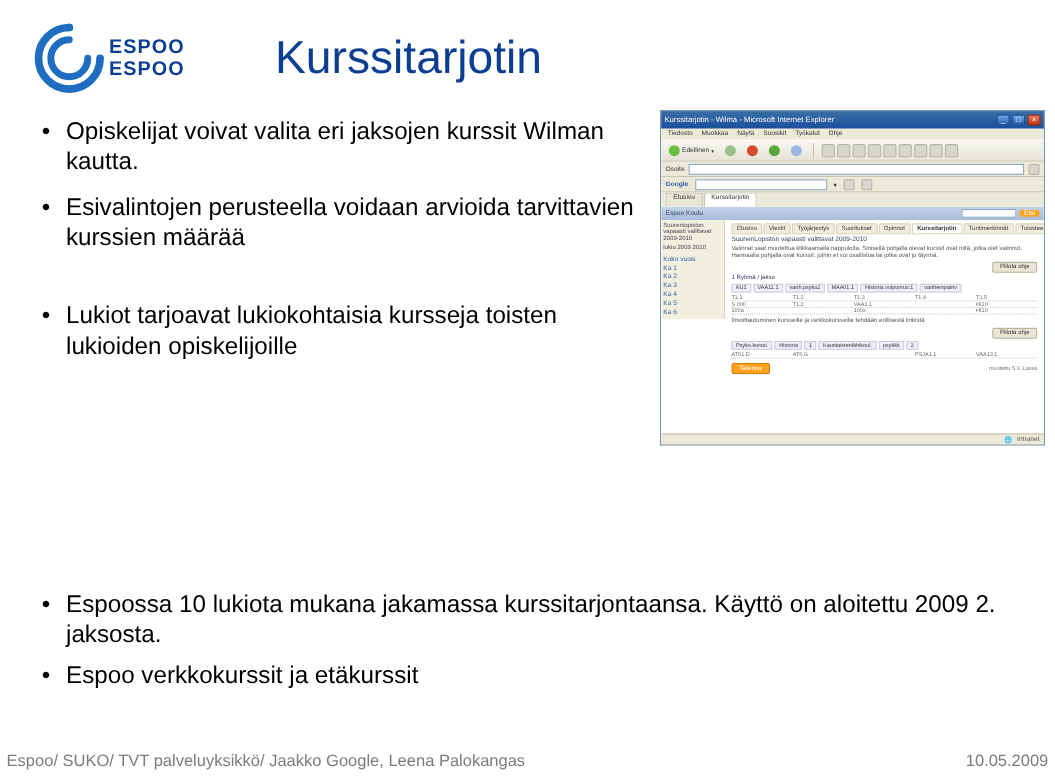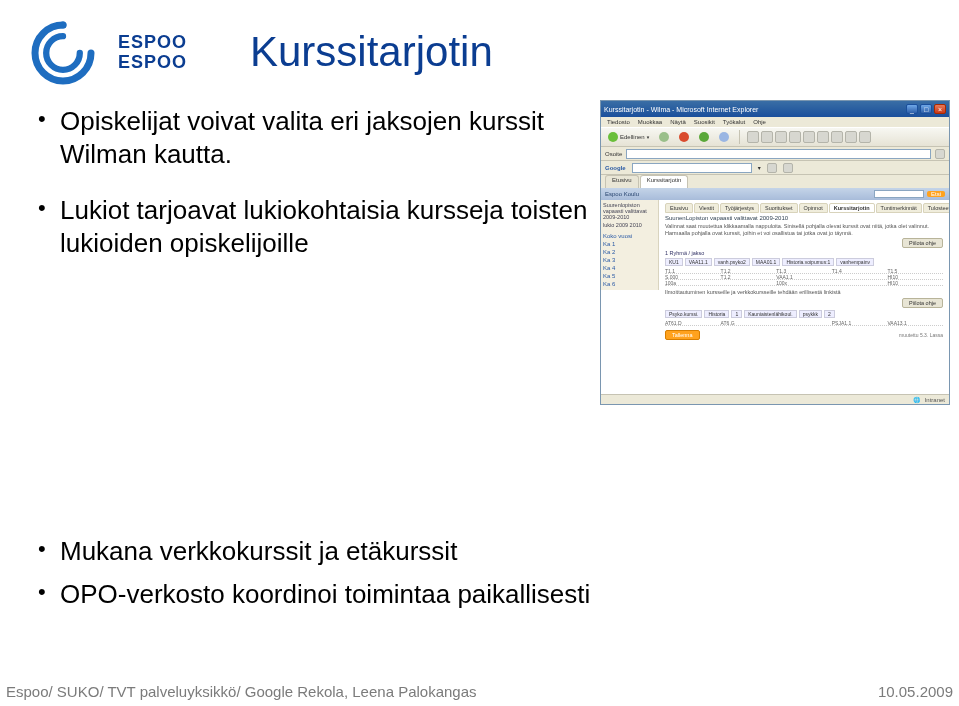--- a/index.html
+++ b/index.html
@@ -10,21 +10,21 @@
     background: #fff;
     position: relative;
     overflow: hidden;
   }
   .logo-area {
     position: absolute;
     top: 18px;
     left: 28px;
     display: flex;
     align-items: center;
-    gap: 20px;
+    gap: 1px;
   }
   .swirl {
     width: 70px;
     height: 70px;
   }
   .logo-text {
     display: flex;
     flex-direction: column;
     color: #0b3d91;
     font-weight: bold;
@@ -45,21 +45,21 @@
     top: 105px;
     left: 38px;
     width: 560px;
   }
   .bullet-list {
     list-style: none;
   }
   .bullet-list > li {
     position: relative;
     padding-left: 22px;
-    font-size: 26px;
+    font-size: 22px;
     color: #000;
     line-height: 1.25;
     margin-bottom: 14px;
   }
   .bullet-list > li::before {
     content: "•";
     position: absolute;
     left: 0;
     top: 0;
     color: #000;
@@ -217,33 +217,34 @@
     <span>ESPOO</span>
     <span>ESPOO</span>
   </div>
 </div>
 
 <div class="title">Kurssitarjotin</div>
 
 <div class="main">
   <ul class="bullet-list">
     <li>Opiskelijat voivat valita eri jaksojen kurssit Wilman kautta.</li>
+    <li>Esivalintojen perusteella voidaan arvioida tarvittavien kurssien määrää</li>
   </ul>
-  <ul class="bullet-list" style="margin-top:24px;">
+  <ul class="bullet-list" style="margin-top:44px;">
     <li>Lukiot tarjoavat lukiokohtaisia kursseja toisten lukioiden opiskelijoille</li>
   </ul>
 </div>
 
 <ul class="bullet-list lower-list">
-  <li>Mukana verkkokurssit ja etäkurssit</li>
-  <li>OPO-verkosto koordinoi toimintaa paikallisesti</li>
+  <li>Espoossa 10 lukiota mukana jakamassa kurssitarjontaansa. Käyttö on aloitettu 2009 2. jaksosta.</li>
+  <li>Espoo verkkokurssit ja etäkurssit</li>
 </ul>
 
 <div class="footer">
-  <span>Espoo/ SUKO/ TVT palveluyksikkö/ Google Rekola, Leena Palokangas</span>
+  <span>Espoo/ SUKO/ TVT palveluyksikkö/ Jaakko Google, Leena Palokangas</span>
   <span>10.05.2009</span>
 </div>
 
 <div class="screenshot">
   <div class="sc-titlebar">
     <span>Kurssitarjotin - Wilma - Microsoft Internet Explorer</span>
     <div class="sc-winbtns">
       <div class="sc-winbtn">_</div>
       <div class="sc-winbtn">□</div>
       <div class="sc-winbtn close">×</div>

